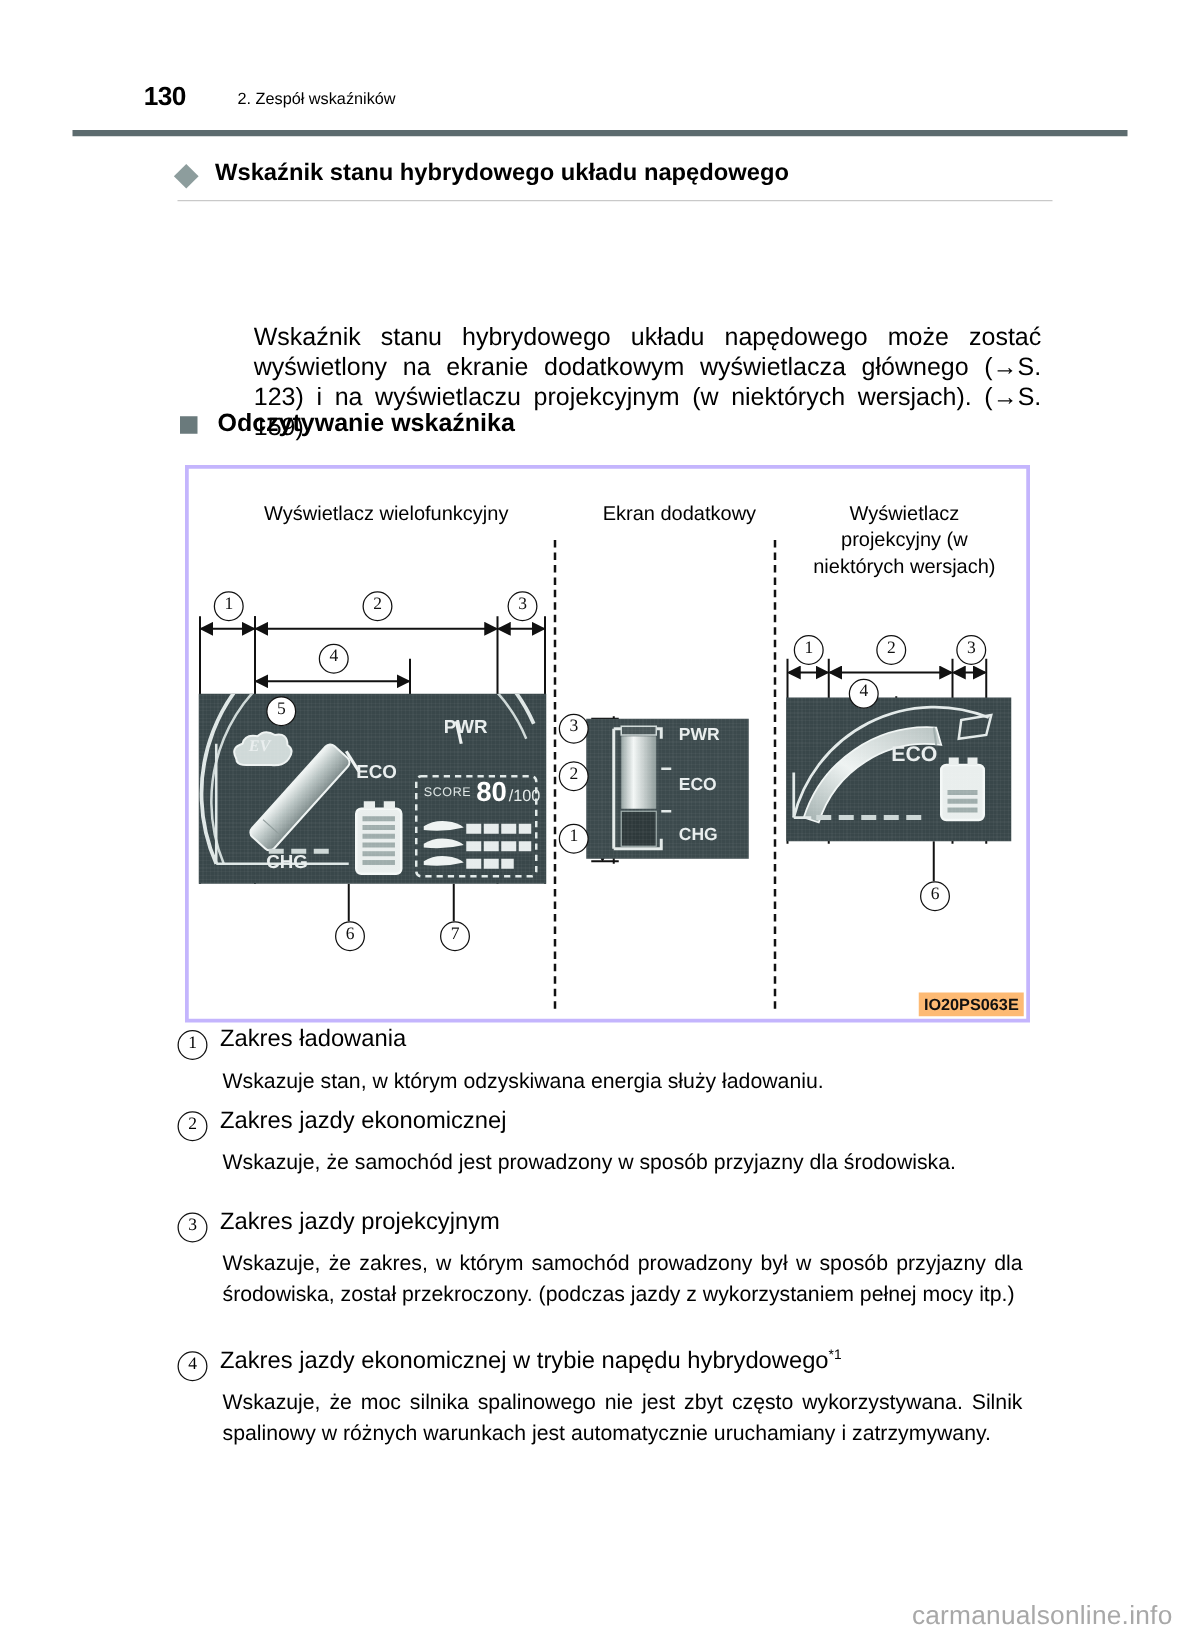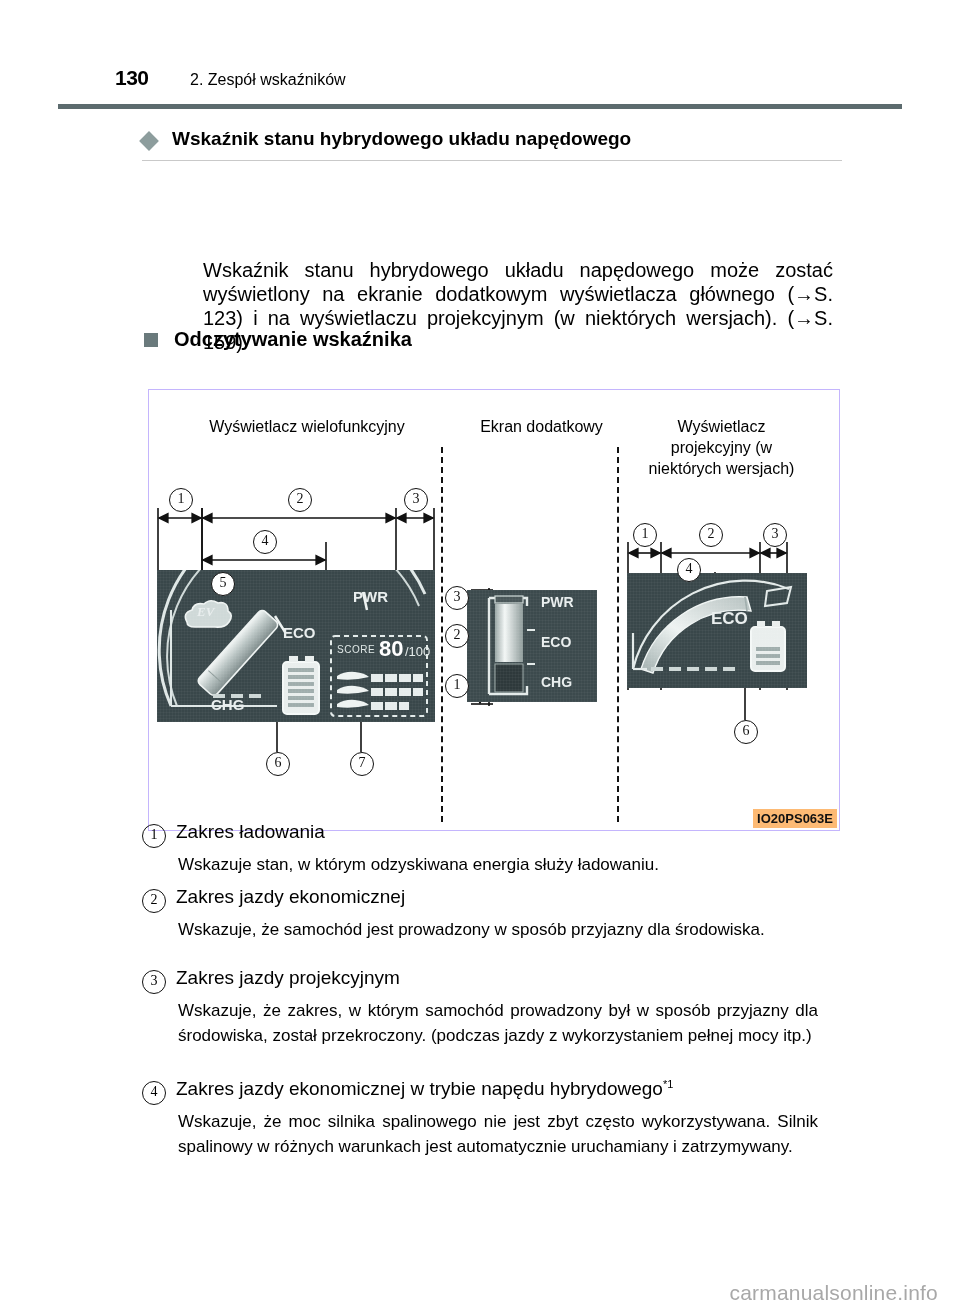--- a/index.html
+++ b/index.html
@@ -8,21 +8,21 @@
     font-family:"Liberation Sans","DejaVu Sans",sans-serif;
     color:#000;-webkit-font-smoothing:antialiased;
   }
   .page{position:absolute;inset:0;}
 
   
   .hdr{position:absolute;left:0;right:0;top:66px;height:36px;}
   .hdr-page-no{
     position:absolute;left:115px;top:0;font-size:21px;font-weight:bold;letter-spacing:-0.5px;
   }
-  .hdr-title{position:absolute;left:190px;top:5px;font-size:16px;}
+  .hdr-title{position:absolute;left:190px;top:5px;font-size:13px;}
   .hdr-rule{
     position:absolute;left:58px;right:58px;top:104px;height:5px;background:#5c6b6e;
   }
 
   
   .sec-diamond-row{position:absolute;left:142px;top:128px;right:118px;height:30px;}
   .diamond{
     position:absolute;left:0;top:6px;width:14px;height:14px;background:#8d9d9d;
     transform:rotate(45deg);
   }
@@ -40,22 +40,22 @@
   #p-sub{left:203px;top:258px;width:630px;font-size:20px;line-height:24px;}
 
   .sq-head{position:absolute;left:144px;top:328px;height:26px;}
   .sq{
     position:absolute;left:0;top:5px;width:14px;height:14px;background:#6a7a7c;
   }
   .sq-title{position:absolute;left:30px;top:0;font-size:20px;font-weight:bold;white-space:nowrap;}
 
   
   .figure{
-    position:absolute;left:148px;top:389px;width:670px;height:440px;
-    border:1px solid #c4b5fd;background:#fff;padding-left:20px;
+    position:absolute;left:148px;top:372px;width:670px;height:440px;
+    border:3px solid #c4b5fd;background:#fff;
   }
   .fig-cap{
     position:absolute;font-size:16px;text-align:center;line-height:21px;
   }
   #cap-mfd{left:18px;top:26px;width:280px;}
   #cap-sub{left:300px;top:26px;width:185px;}
   #cap-hud{left:490px;top:26px;width:165px;}
 
   .vdash{
     position:absolute;width:0;border-left:2px dashed #111;

